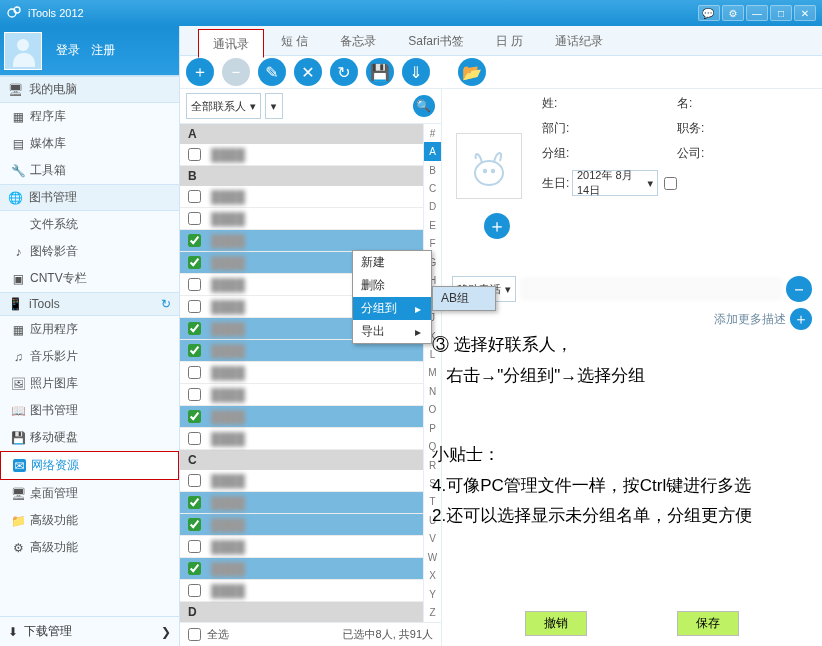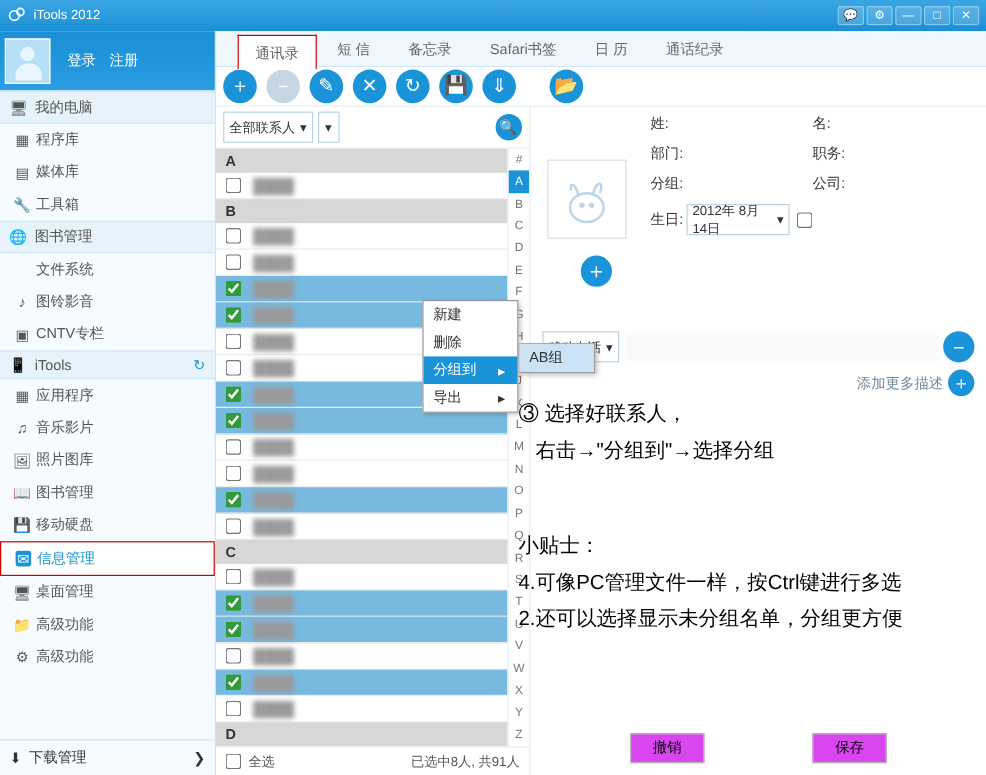--- a/index.html
+++ b/index.html
@@ -53,21 +53,21 @@
   .footer-row .count { margin-left:auto; }
   
   .detail { flex:1; padding:6px 10px; position:relative; font-size:12px; }
   .photo { position:absolute; left:14px; top:44px; width:66px; height:66px; border:1px solid #dcdcdc; display:flex; align-items:center; justify-content:center;}
   .add-circle { width:26px; height:26px; border-radius:50%; background:#1a93d8; color:#fff; display:flex; align-items:center; justify-content:center; font-size:18px; cursor:pointer;}
   .minus-circle { width:26px; height:26px; border-radius:50%; background:#1a93d8; color:#fff; display:flex; align-items:center; justify-content:center; font-size:18px; cursor:pointer;}
   .phone-row { display:flex; align-items:center; gap:6px; margin-top:28px;}
   .phone-row .num-box { flex:1; height:20px; border:1px solid #eee; background:#fafafa;}
   .add-more { margin-left:auto; display:flex; align-items:center; gap:4px; color:#6b8aa0;}
   .bottom-btns { position:absolute; bottom:10px; left:0; right:0; display:flex; justify-content:center; gap:90px;}
-  .btn-plain { padding:3px 18px; border:1px solid #bbb; background:#d946ef; font-size:12px; cursor:pointer;}
+  .btn-plain { padding:3px 18px; border:1px solid #bbb; background:#bef264; font-size:12px; cursor:pointer;}
   
   .context-menu { position:absolute; left:352px; top:250px; width:80px; background:#fff; border:1px solid #999; box-shadow:2px 2px 4px rgba(0,0,0,.25); z-index:50;}
   .context-menu .mi { padding:3px 10px 3px 8px; display:flex; align-items:center; justify-content:space-between; font-size:12px;}
   .context-menu .mi:hover, .context-menu .mi.hover { background:#cce3f5;}
   .context-menu .mi.hover.blue { background:#1a93d8; color:#fff;}
   .submenu { position:absolute; left:432px; top:286px; width:64px; background:#fff; border:1px solid #999; box-shadow:2px 2px 4px rgba(0,0,0,.25); z-index:51;}
   .submenu .mi { padding:3px 8px; font-size:12px;}
   .submenu .mi.hover { background:#cce3f5;}
   
   .anno { position:absolute; z-index:60; color:#000000; font-size:17px; line-height:1.8; }
@@ -156,21 +156,21 @@
     <div class="nav-item">
         <span class="nav-icon">📖</span>
         <span>图书管理</span>
       </div>
     <div class="nav-item">
         <span class="nav-icon">💾</span>
         <span>移动硬盘</span>
       </div>
     <div class="nav-item active">
         <span class="nav-icon" style="color:#fff;background:#1a93d8;border-radius:2px;">✉</span>
-        <span style="color:#1a93d8;">信息管理</span>
+        <span style="color:#1a93d8;">网络资源</span>
       </div>
     <div class="nav-item">
         <span class="nav-icon">🖥</span>
         <span>桌面管理</span>
       </div>
     <div class="nav-item">
         <span class="nav-icon">📁</span>
         <span>高级功能</span>
       </div>
     <div class="nav-item">

